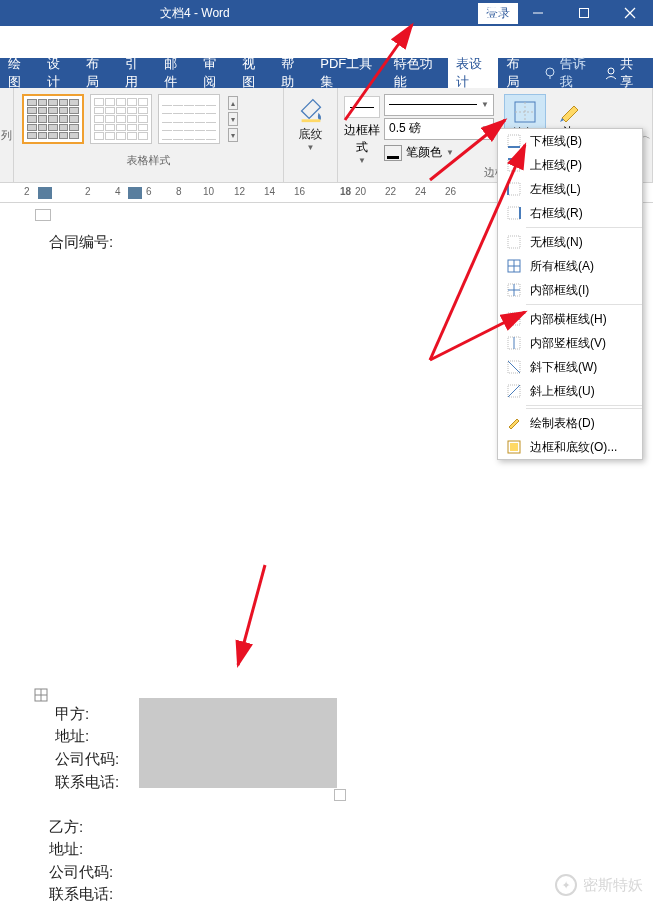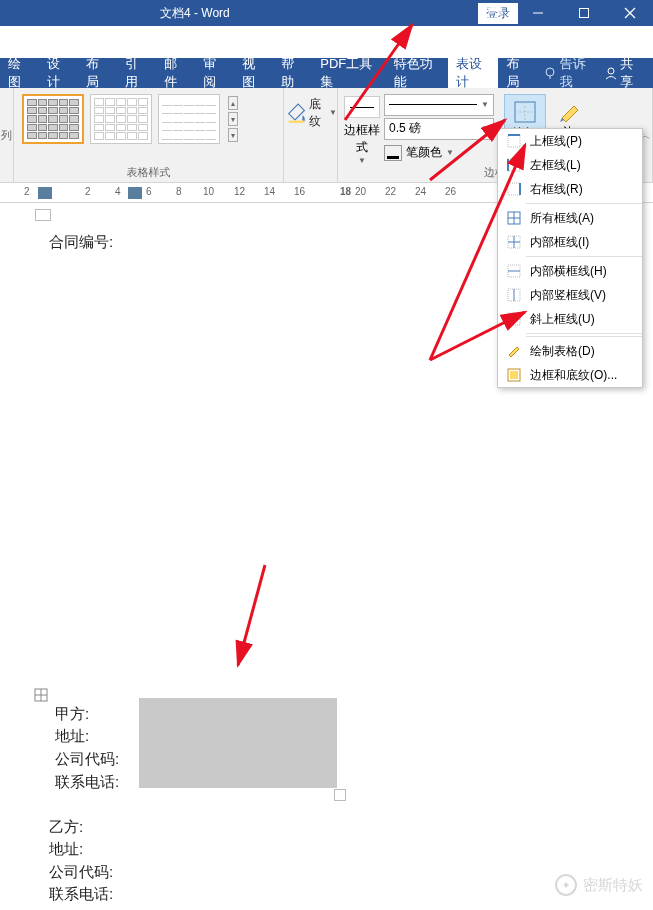--- a/index.html
+++ b/index.html
@@ -98,21 +98,21 @@
   .ribbon-group {
     border-right: 1px solid #d4d4d4;
     display: flex;
     flex-direction: column;
     justify-content: space-between;
   }
   .group-label {
     text-align: center;
     font-size: 11px;
     color: #666;
-    padding-bottom: 2px;
+    padding-bottom: 14px;
   }
   .table-styles {
     width: 270px;
   }
   .style-row {
     display: flex;
     gap: 6px;
     padding: 6px 8px 0 8px;
     align-items: center;
   }
@@ -138,21 +138,21 @@
     display: flex;
     flex-direction: column;
     gap: 2px;
     align-items: center;
     justify-content: center;
   }
   .style-more div { width: 10px; height: 14px; border:1px solid #aaa; display:flex;align-items:center;justify-content:center;font-size:8px;color:#666;cursor:pointer;}
   .shading-group { width: 54px; }
   .shading-btn {
     display: flex;
-    flex-direction: row;
+    flex-direction: column;
     align-items: center;
     padding-top: 6px;
     cursor: pointer;
   }
   .shading-btn svg { width: 30px; height: 30px; }
   .shading-btn .lbl { font-size: 12px; margin-top: 2px; color:#222;}
   .shading-btn .arr { font-size: 8px; color:#666; }
   .border-group {
     flex: 1;
     display: flex;
@@ -575,20 +575,29 @@
   <span class="doc-text" style="left:49px; top:637px;">地址:</span>
   <span class="doc-text" style="left:49px; top:660px;">公司代码:</span>
   <span class="doc-text" style="left:49px; top:682px;">联系电话:</span>
 </div>
 
 <div class="dropdown">
   <div class="dd-item">
       <span class="dd-icon">
         <svg>
           <rect x="2" y="2" width="12" height="12" fill="none" stroke="#bbb" stroke-dasharray="1 1"></rect>
+          <line x1="2" y1="14" x2="14" y2="14" stroke="#4a7dbb" stroke-width="2"></line>
+        </svg>
+      </span>
+      <span>下框线(B)</span>
+    </div>
+  <div class="dd-item">
+      <span class="dd-icon">
+        <svg>
+          <rect x="2" y="2" width="12" height="12" fill="none" stroke="#bbb" stroke-dasharray="1 1"></rect>
           <line x1="2" y1="2" x2="14" y2="2" stroke="#4a7dbb" stroke-width="2"></line>
         </svg>
       </span>
       <span>上框线(P)</span>
     </div>
   <div class="dd-item">
       <span class="dd-icon">
         <svg>
           <rect x="2" y="2" width="12" height="12" fill="none" stroke="#bbb" stroke-dasharray="1 1"></rect>
           <line x1="2" y1="2" x2="2" y2="14" stroke="#4a7dbb" stroke-width="2"></line>
@@ -599,20 +608,28 @@
   <div class="dd-item">
       <span class="dd-icon">
         <svg>
           <rect x="2" y="2" width="12" height="12" fill="none" stroke="#bbb" stroke-dasharray="1 1"></rect>
           <line x1="14" y1="2" x2="14" y2="14" stroke="#4a7dbb" stroke-width="2"></line>
         </svg>
       </span>
       <span>右框线(R)</span>
     </div>
   <div class="dd-sep"></div>
+  <div class="dd-item">
+      <span class="dd-icon">
+        <svg>
+          <rect x="2" y="2" width="12" height="12" fill="none" stroke="#bbb" stroke-dasharray="1 1"></rect>
+        </svg>
+      </span>
+      <span>无框线(N)</span>
+    </div>
   <div class="dd-item">
       <span class="dd-icon">
         <svg>
           <rect x="2" y="2" width="12" height="12" fill="none" stroke="#4a7dbb"></rect>
           <line x1="8" y1="2" x2="8" y2="14" stroke="#4a7dbb"></line>
           <line x1="2" y1="8" x2="14" y2="8" stroke="#4a7dbb"></line>
         </svg>
       </span>
       <span>所有框线(A)</span>
     </div>
@@ -637,20 +654,29 @@
       <span>内部横框线(H)</span>
     </div>
   <div class="dd-item">
       <span class="dd-icon">
         <svg>
           <rect x="2" y="2" width="12" height="12" fill="none" stroke="#bbb" stroke-dasharray="1 1"></rect>
           <line x1="8" y1="2" x2="8" y2="14" stroke="#4a7dbb"></line>
         </svg>
       </span>
       <span>内部竖框线(V)</span>
+    </div>
+  <div class="dd-item">
+      <span class="dd-icon">
+        <svg>
+          <rect x="2" y="2" width="12" height="12" fill="none" stroke="#bbb" stroke-dasharray="1 1"></rect>
+          <line x1="2" y1="2" x2="14" y2="14" stroke="#4a7dbb"></line>
+        </svg>
+      </span>
+      <span>斜下框线(W)</span>
     </div>
   <div class="dd-item">
       <span class="dd-icon">
         <svg>
           <rect x="2" y="2" width="12" height="12" fill="none" stroke="#bbb" stroke-dasharray="1 1"></rect>
           <line x1="2" y1="14" x2="14" y2="2" stroke="#4a7dbb"></line>
         </svg>
       </span>
       <span>斜上框线(U)</span>
     </div>

